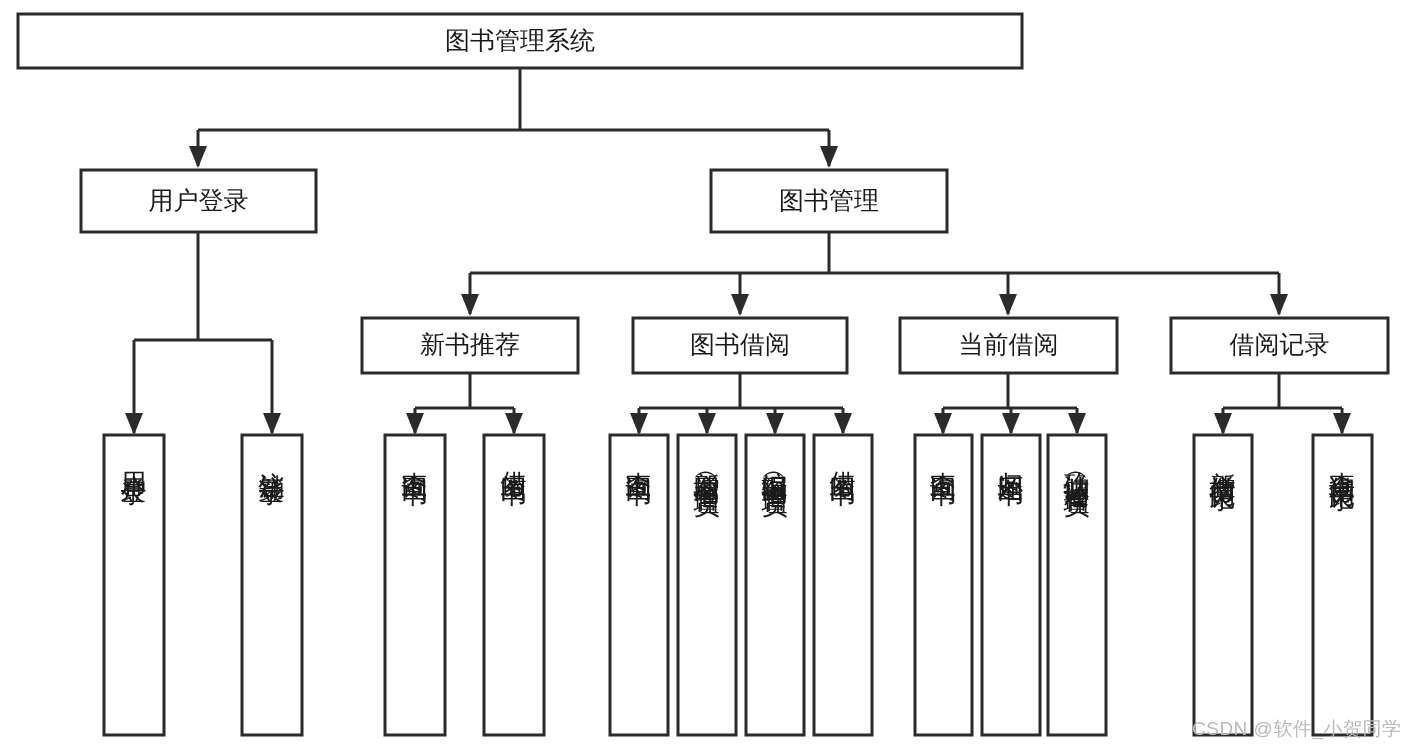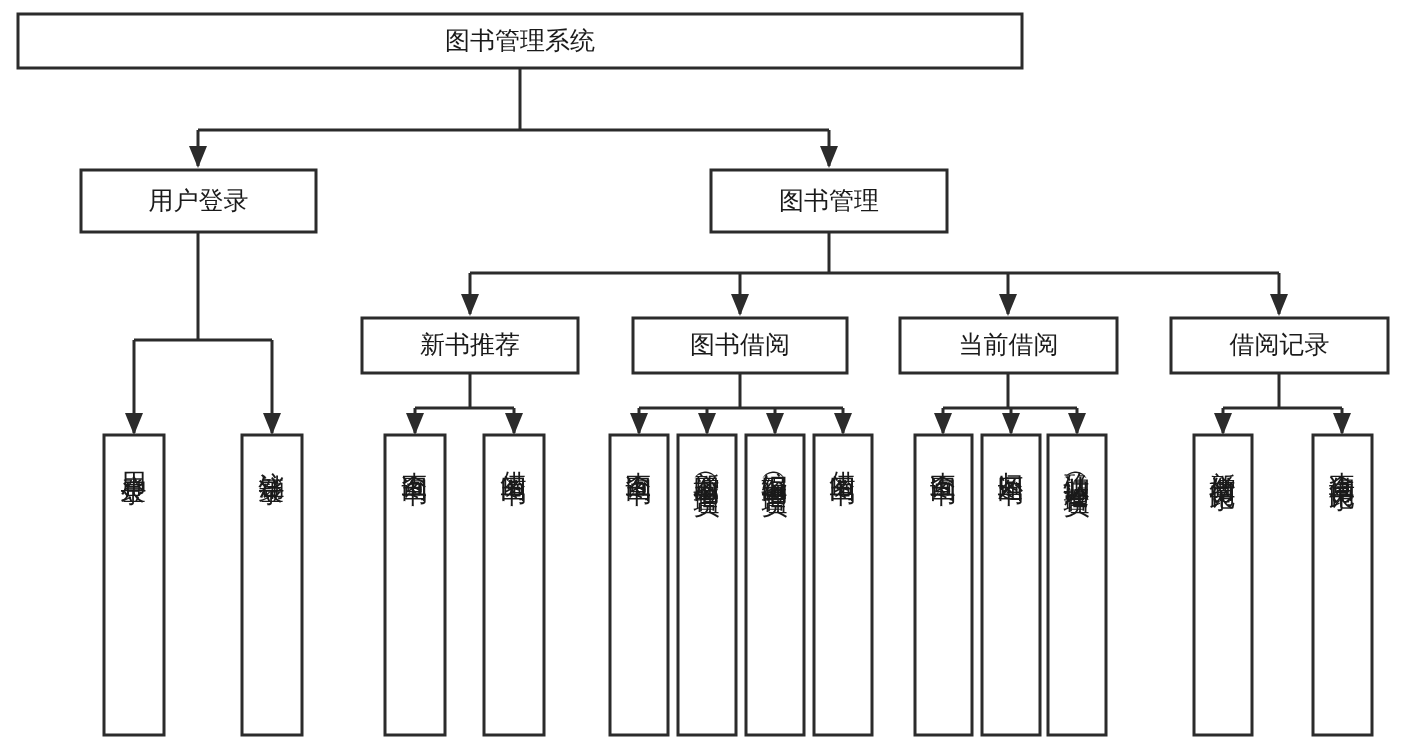--- a/index.html
+++ b/index.html
@@ -234,13 +234,14 @@
       <div class="leaf-label-wrap" style="left: 1048px; top: 451px; width: 58px; height: 276px;">
         <span class="leaf-label">确认归还（管理员）</span>
       </div>
       <div class="leaf-label-wrap" style="left: 1194px; top: 451px; width: 58px; height: 276px;">
         <span class="leaf-label">新增借阅记录</span>
       </div>
       <div class="leaf-label-wrap" style="left: 1313px; top: 451px; width: 59px; height: 276px;">
         <span class="leaf-label">查询借阅记录</span>
       </div>
     </div>
+  <div class="watermark" style="left: 1192px; top: 716px;">CSDN @软件_小贺同学</div>
 </div>
 
 </body></html>

